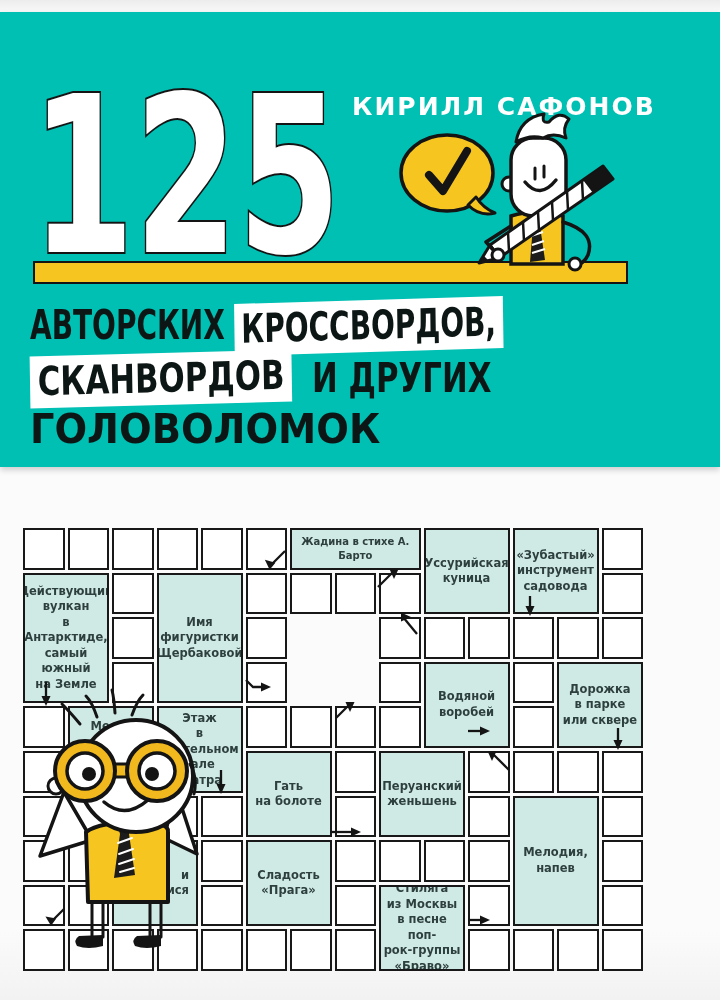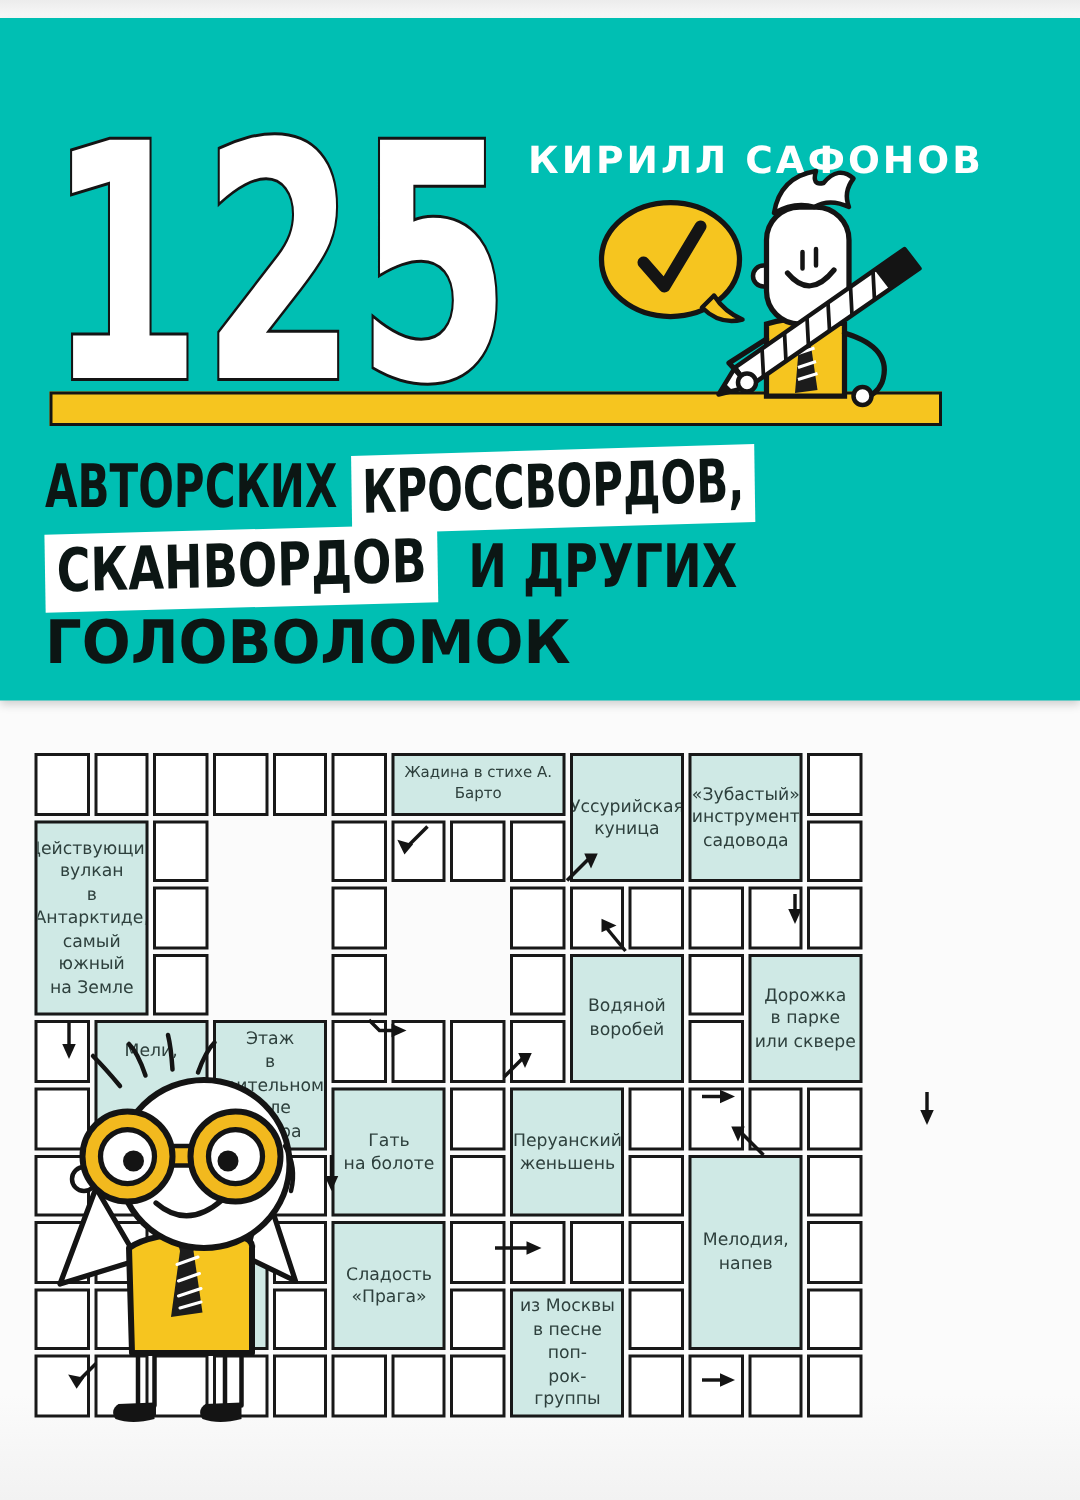--- a/index.html
+++ b/index.html
@@ -36,23 +36,24 @@
   .tl1{top:288px;transform:scaleX(.70)}
   .tl2{top:341px;transform:scaleX(.77)}
   .tl3{top:394px;transform:scaleX(.96)}
   .hl{
     background:#fff;display:inline-block;padding:2px 10px 4px;
     transform:rotate(-1.2deg);
   }
   .tl2 .plain{margin-left:12px}
   
   .grid{
-    position:absolute;left:23px;top:502px;width:552px;height:443px;
+    position:absolute;left:23px;top:528px;width:620px;height:443px;
     display:grid;grid-template-columns:repeat(14,1fr);grid-template-rows:repeat(10,1fr);
     gap:3px;
+    font-weight:bold;
   }
   .cell{background:#fff;border:2px solid #181818}
   .clue{
     background:var(--clue);display:flex;align-items:center;justify-content:center;
     text-align:center;font-size:11.5px;line-height:1.35;color:var(--clue-text);
     white-space:pre-line;padding:2px;overflow:hidden;
   }
   .clue.xs{font-size:10px}
   .clue.top{align-items:flex-start;padding-top:11px}
   .clue.right{justify-content:flex-end;text-align:right;padding-right:7px}
@@ -125,20 +126,23 @@
 куница</div>
     <div class="cell clue" style="grid-area: 1 / 12 / span 2 / span 2;">«Зубастый»
 инструмент
 садовода</div>
     <div class="cell clue" style="grid-area: 2 / 1 / span 3 / span 2;">Действующий
 вулкан
 в Антарктиде,
 самый
 южный
 на Земле</div>
+    <div class="cell clue" style="grid-area: 2 / 4 / span 3 / span 2;">Имя
+фигуристки
+Щербаковой</div>
     <div class="cell clue" style="grid-area: 4 / 10 / span 2 / span 2;">Водяной
 воробей</div>
     <div class="cell clue" style="grid-area: 4 / 13 / span 2 / span 2; text-align: center;">Дорожка
 в парке
 или сквере</div>
     <div class="cell clue top" style="grid-area: 5 / 2 / span 2 / span 2;">Мели,</div>
     <div class="cell clue" style="grid-area: 5 / 4 / span 2 / span 2;">Этаж
 в зрительном
 зале театра</div>
     <div class="cell clue" style="grid-area: 6 / 6 / span 2 / span 2;">Гать

